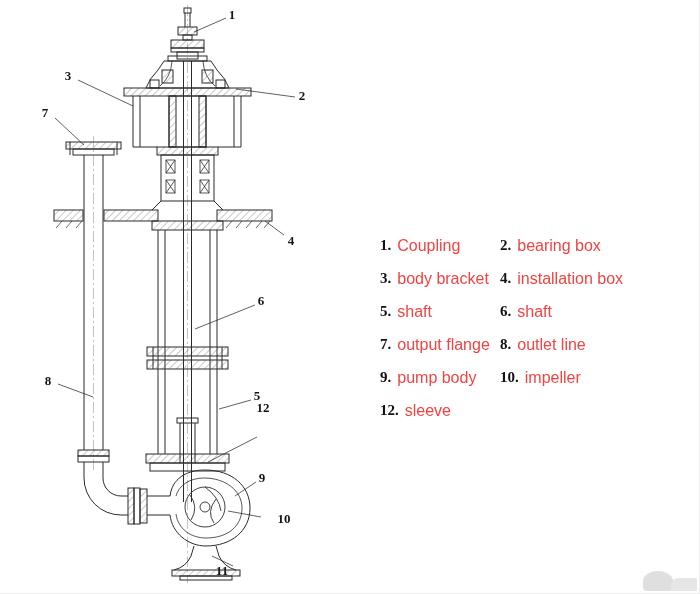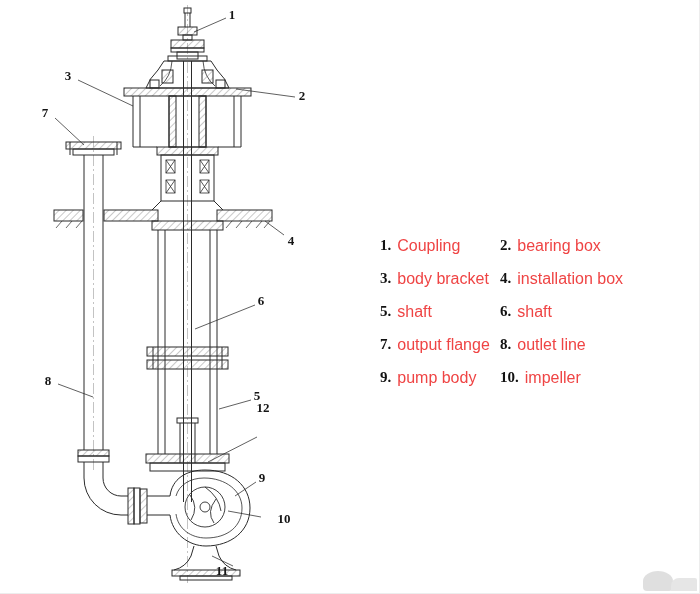--- a/index.html
+++ b/index.html
@@ -264,20 +264,24 @@
       <span class="legend-label">outlet line</span>
     </div>
     <div class="legend-item">
       <span class="legend-num">9.</span>
       <span class="legend-label">pump body</span>
     </div>
     <div class="legend-item">
       <span class="legend-num">10.</span>
       <span class="legend-label">impeller</span>
     </div>
+    <div class="legend-item">
+      <span class="legend-num">12.</span>
+      <span class="legend-label">sleeve</span>
+    </div>
   </div>
 
   <div class="watermark">
     <span class="wm-a"></span>
     <span class="wm-b"></span>
   </div>
 
 </div>
 
 </body></html>

